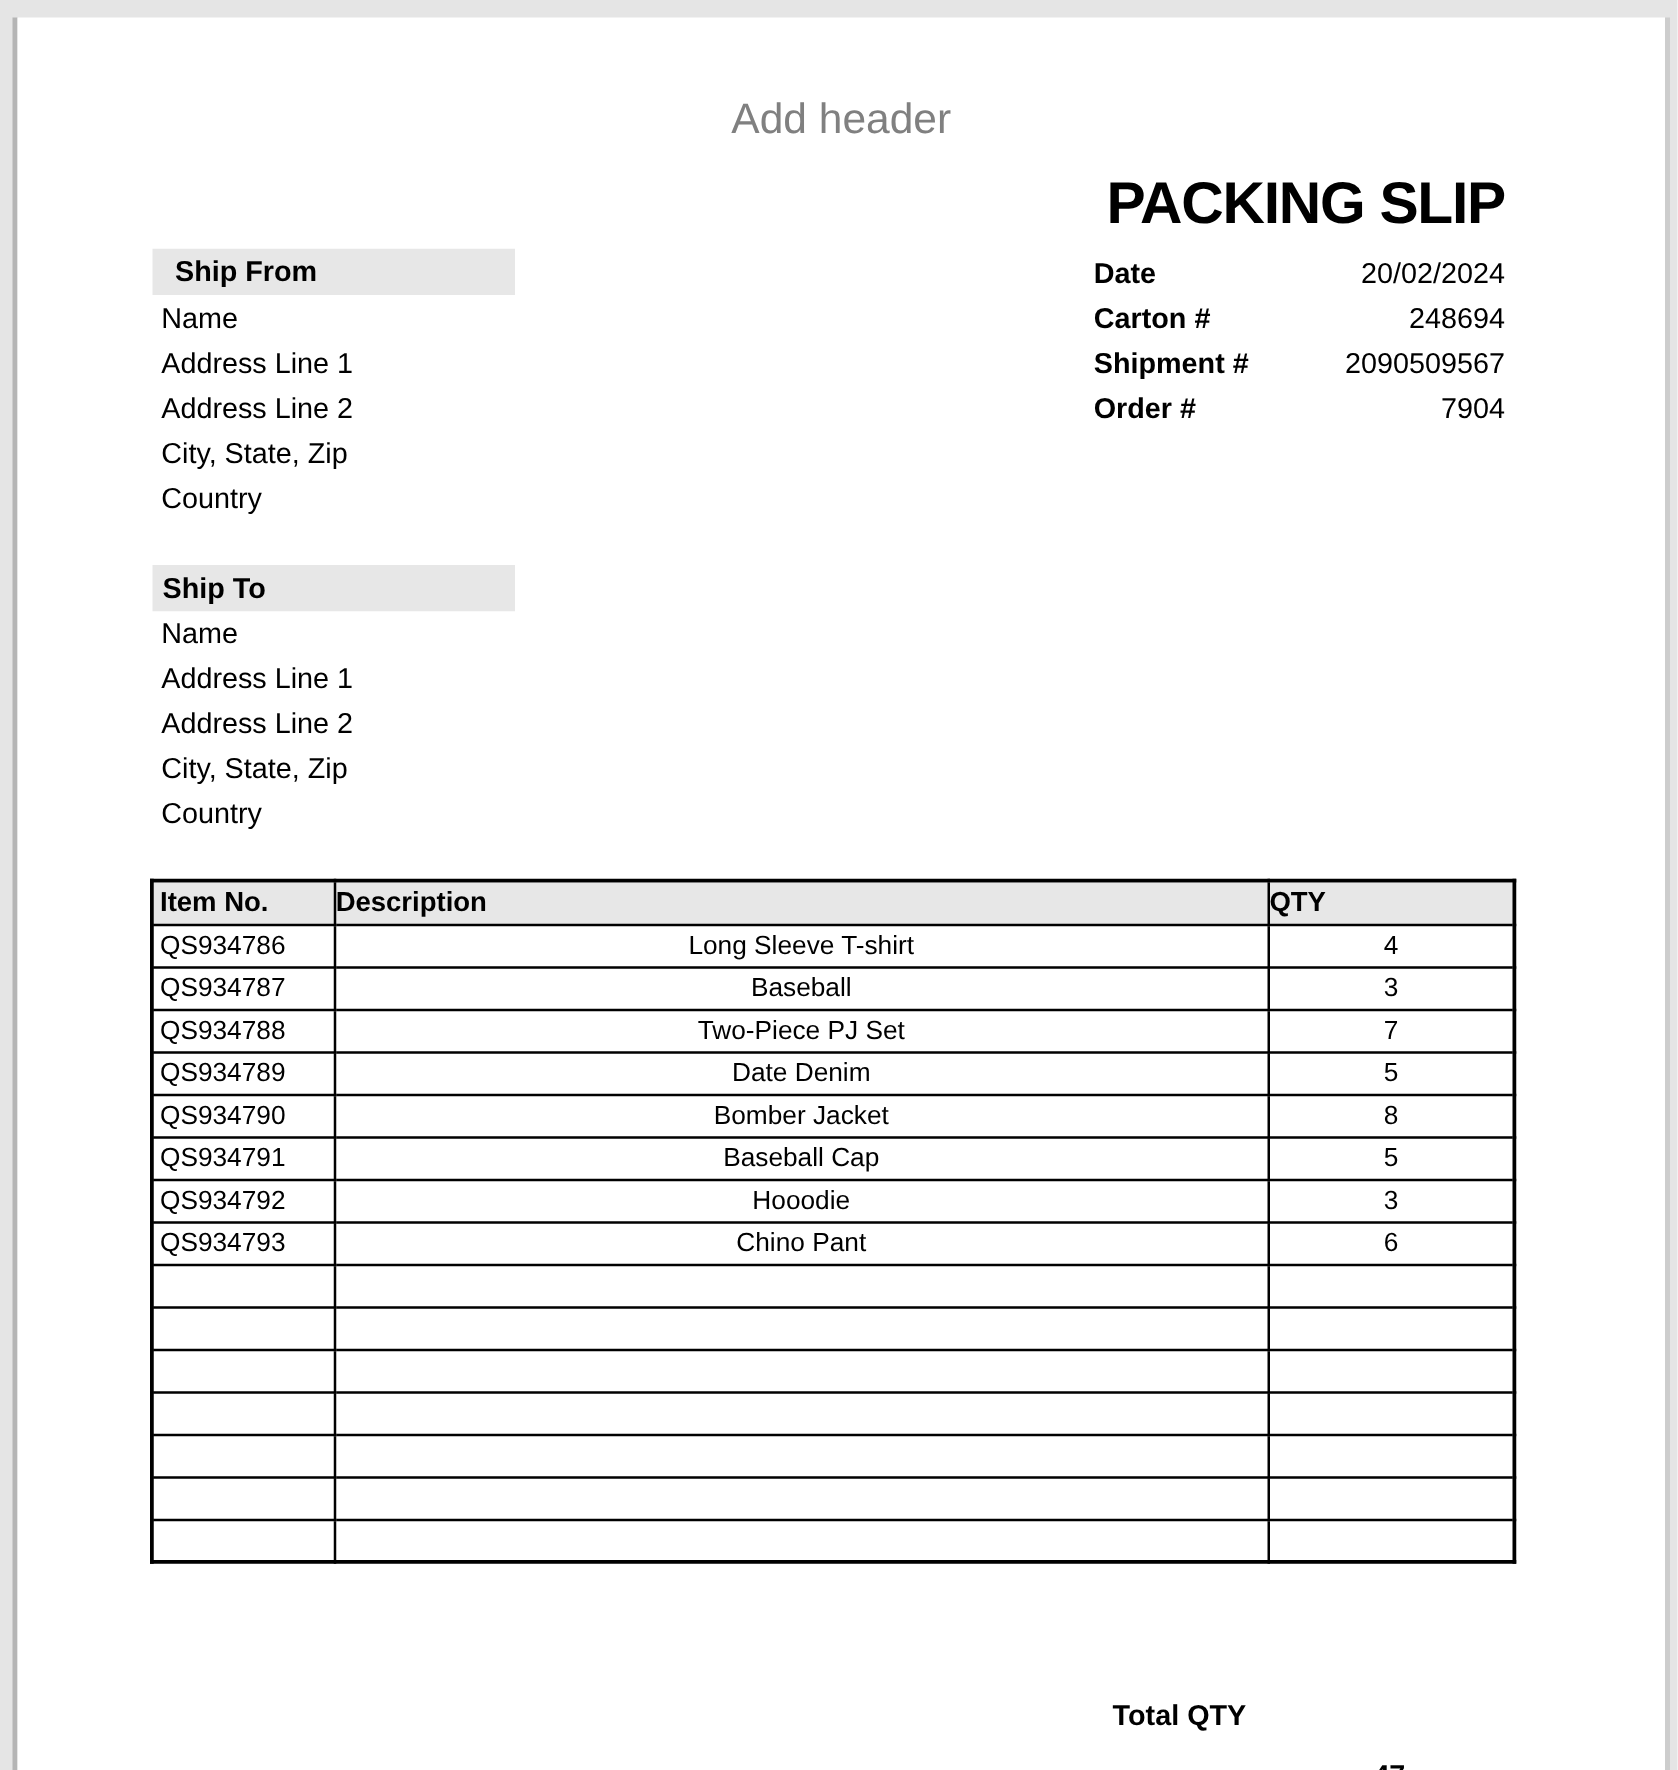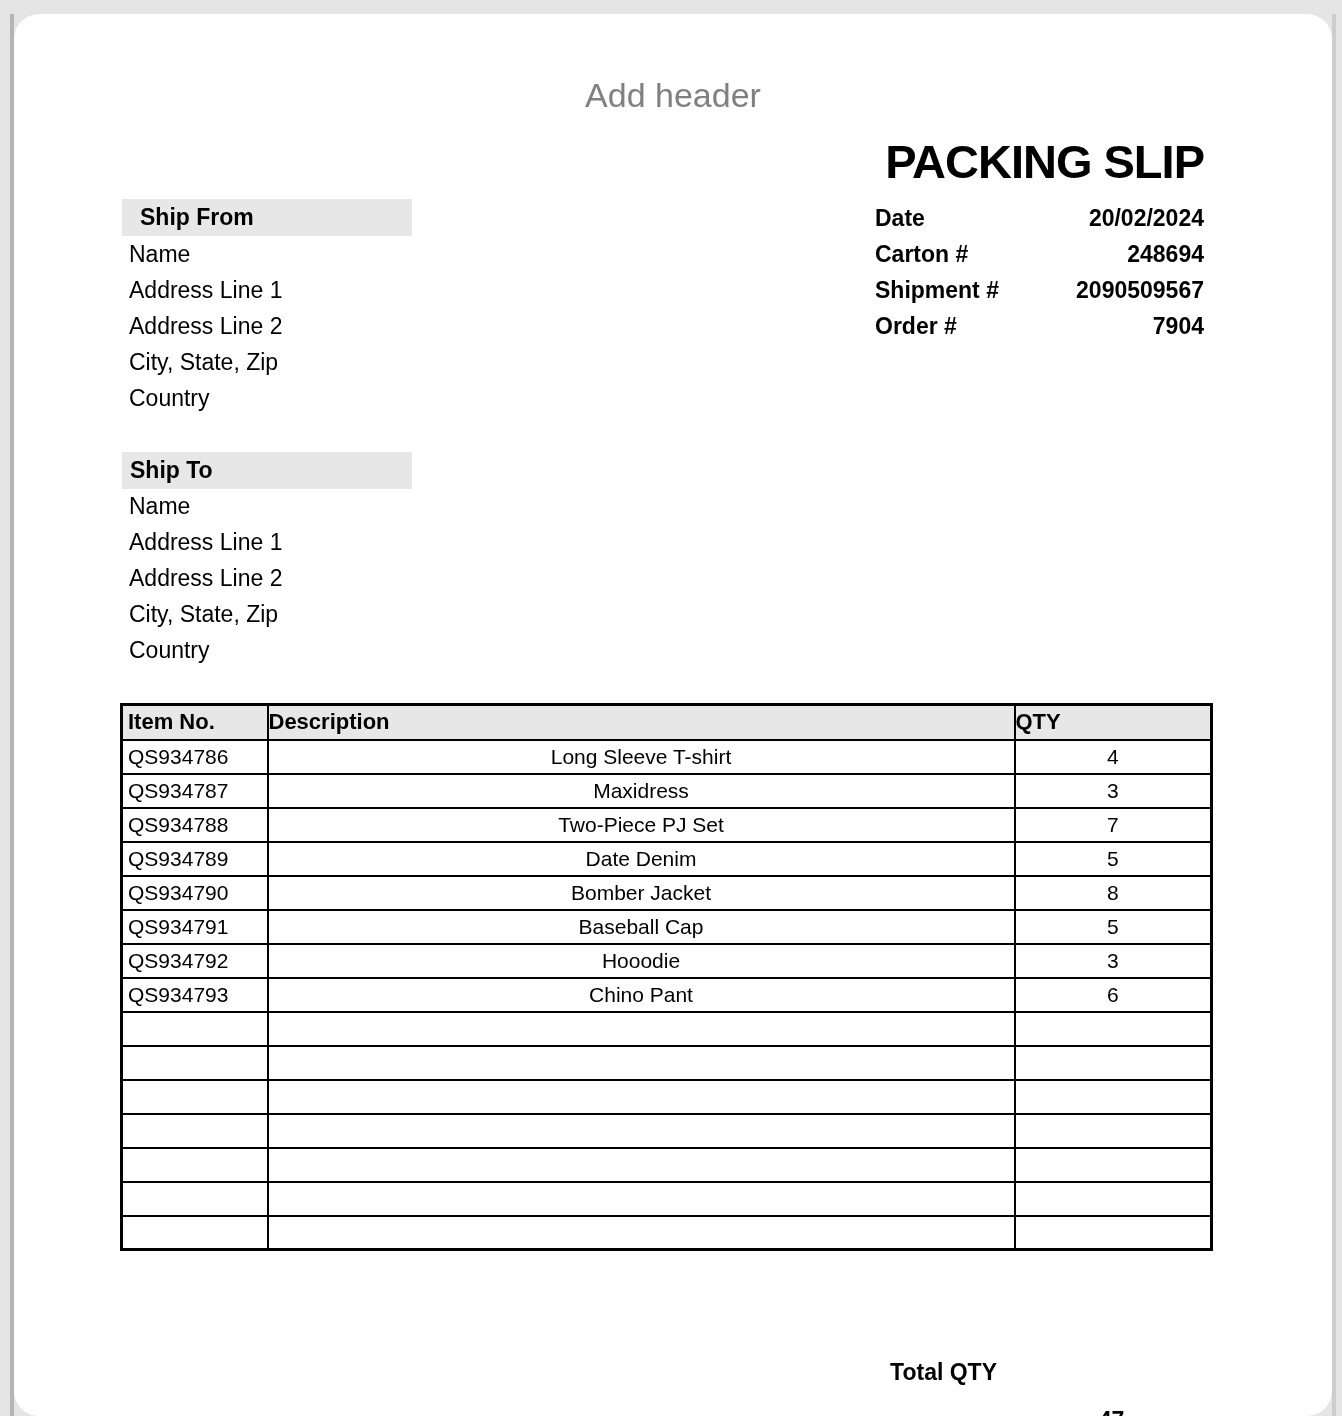--- a/index.html
+++ b/index.html
@@ -8,21 +8,20 @@
     background:#e5e5e5;
     font-family:"Liberation Sans", sans-serif;
     color:#000;
     position:relative;
     overflow:hidden;
   }
   .page {
     position:absolute; left:14px; top:14px;
     width:1318px; height:1402px;
     background:#ffffff;
-    border-radius:25px;
   }
   .page-edge-left {
     position:absolute; left:10px; top:14px;
     width:4px; height:1402px; background:#b5b5b5;
   }
   .page-edge-right {
     position:absolute; left:1332px; top:14px;
     width:4px; height:1402px; background:#cdcdcd;
   }
   .header-placeholder {
@@ -37,21 +36,21 @@
     font-size:47px; font-weight:800; letter-spacing:-1px;
     line-height:56px;
     white-space:nowrap;
   }
   .info-row {
     position:absolute; left:861px; width:329px; height:36px;
     display:flex; justify-content:space-between; align-items:center;
     font-size:23px;
   }
   .info-row .info-label { font-weight:700; }
-  .info-row .info-value { font-weight:700; text-align:right; }
+  .info-row .info-value { font-weight:400; text-align:right; }
   .row-1 { top:186px; } .row-2 { top:222px; } .row-3 { top:258px; } .row-4 { top:294px; }
 
   .ship-header {
     position:absolute; left:108px; width:290px; height:37px;
     background:#e7e7e7;
     font-size:23px; font-weight:700; line-height:37px;
     padding-left:8px;
   }
   .ship-line {
     position:absolute; left:115px; height:36px;
@@ -154,21 +153,21 @@
       </tr>
     </thead>
     <tbody>
       <tr>
         <td class="c-item">QS934786</td>
         <td class="c-desc">Long Sleeve T-shirt</td>
         <td class="c-qty">4</td>
       </tr>
       <tr>
         <td class="c-item">QS934787</td>
-        <td class="c-desc">Maxidress</td>
+        <td class="c-desc">Baseball</td>
         <td class="c-qty">3</td>
       </tr>
       <tr>
         <td class="c-item">QS934788</td>
         <td class="c-desc">Two-Piece PJ Set</td>
         <td class="c-qty">7</td>
       </tr>
       <tr>
         <td class="c-item">QS934789</td>
         <td class="c-desc">Date Denim</td>

